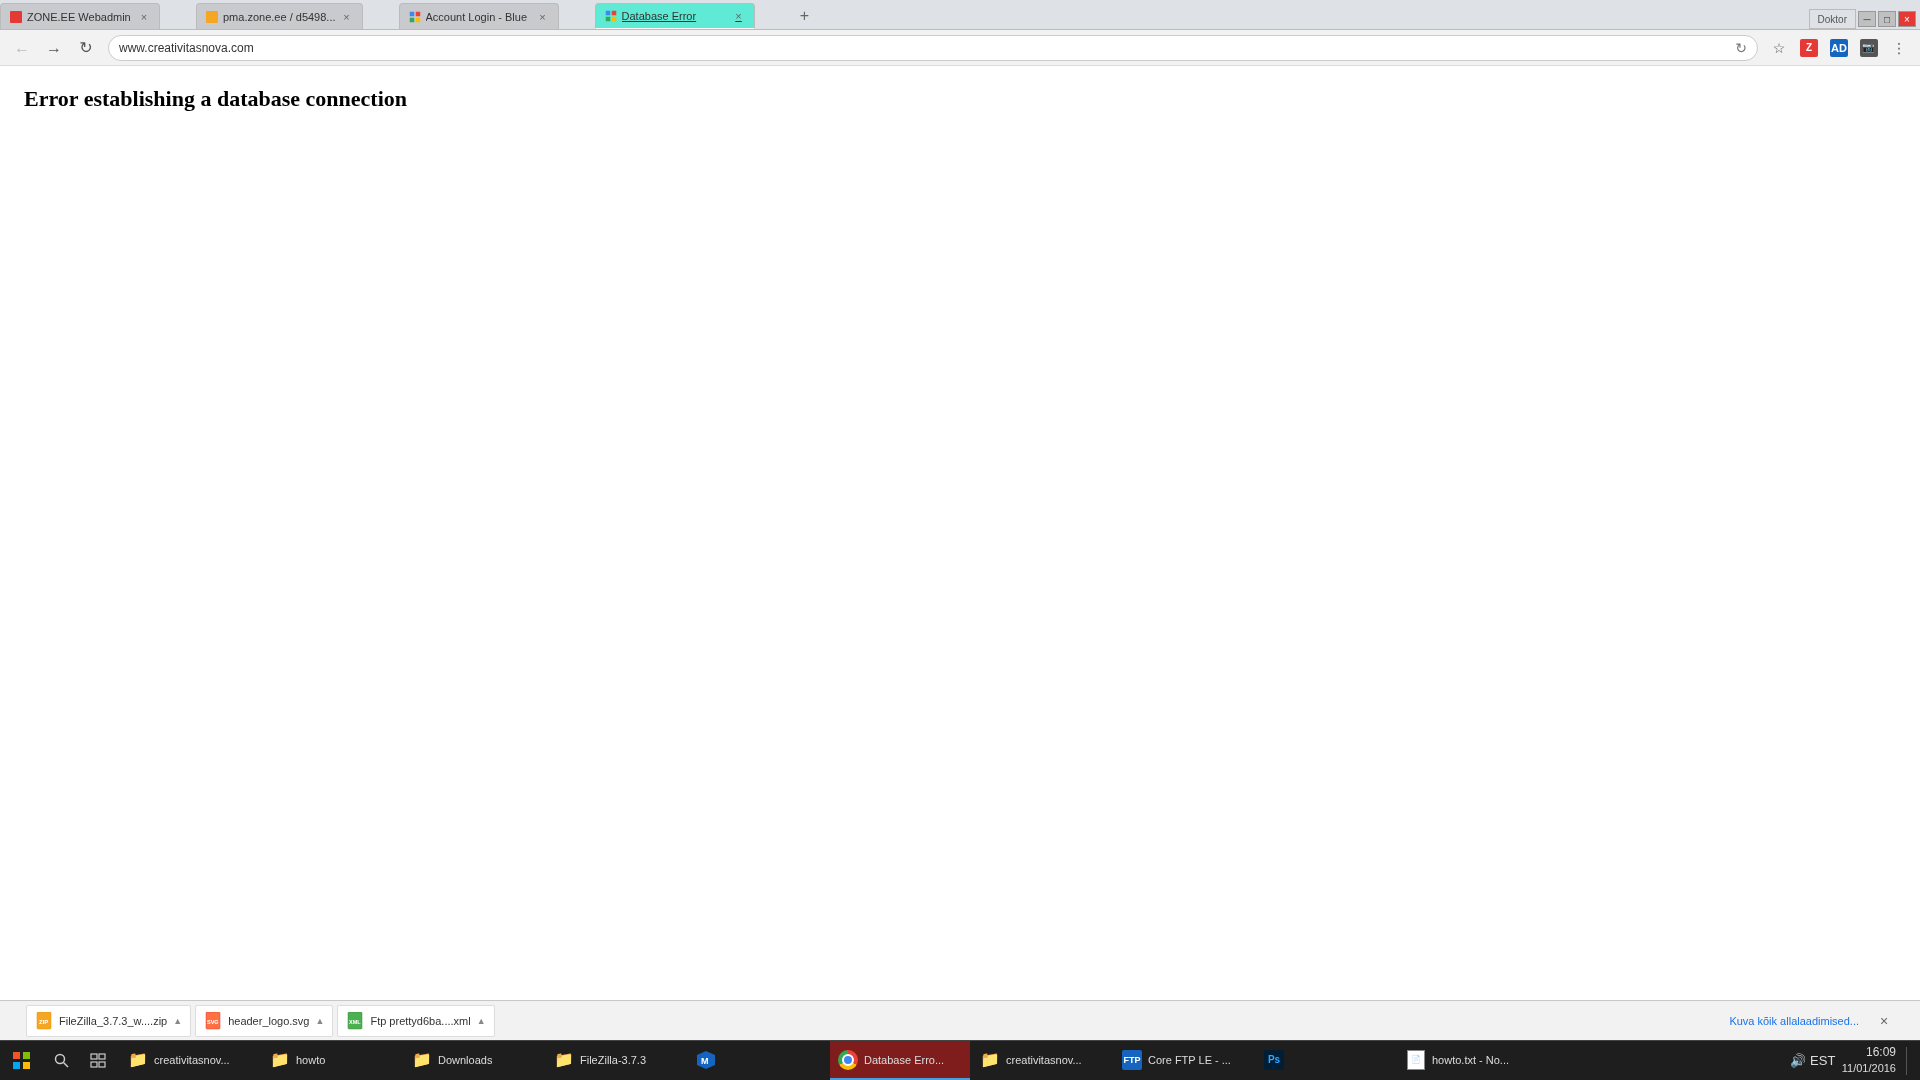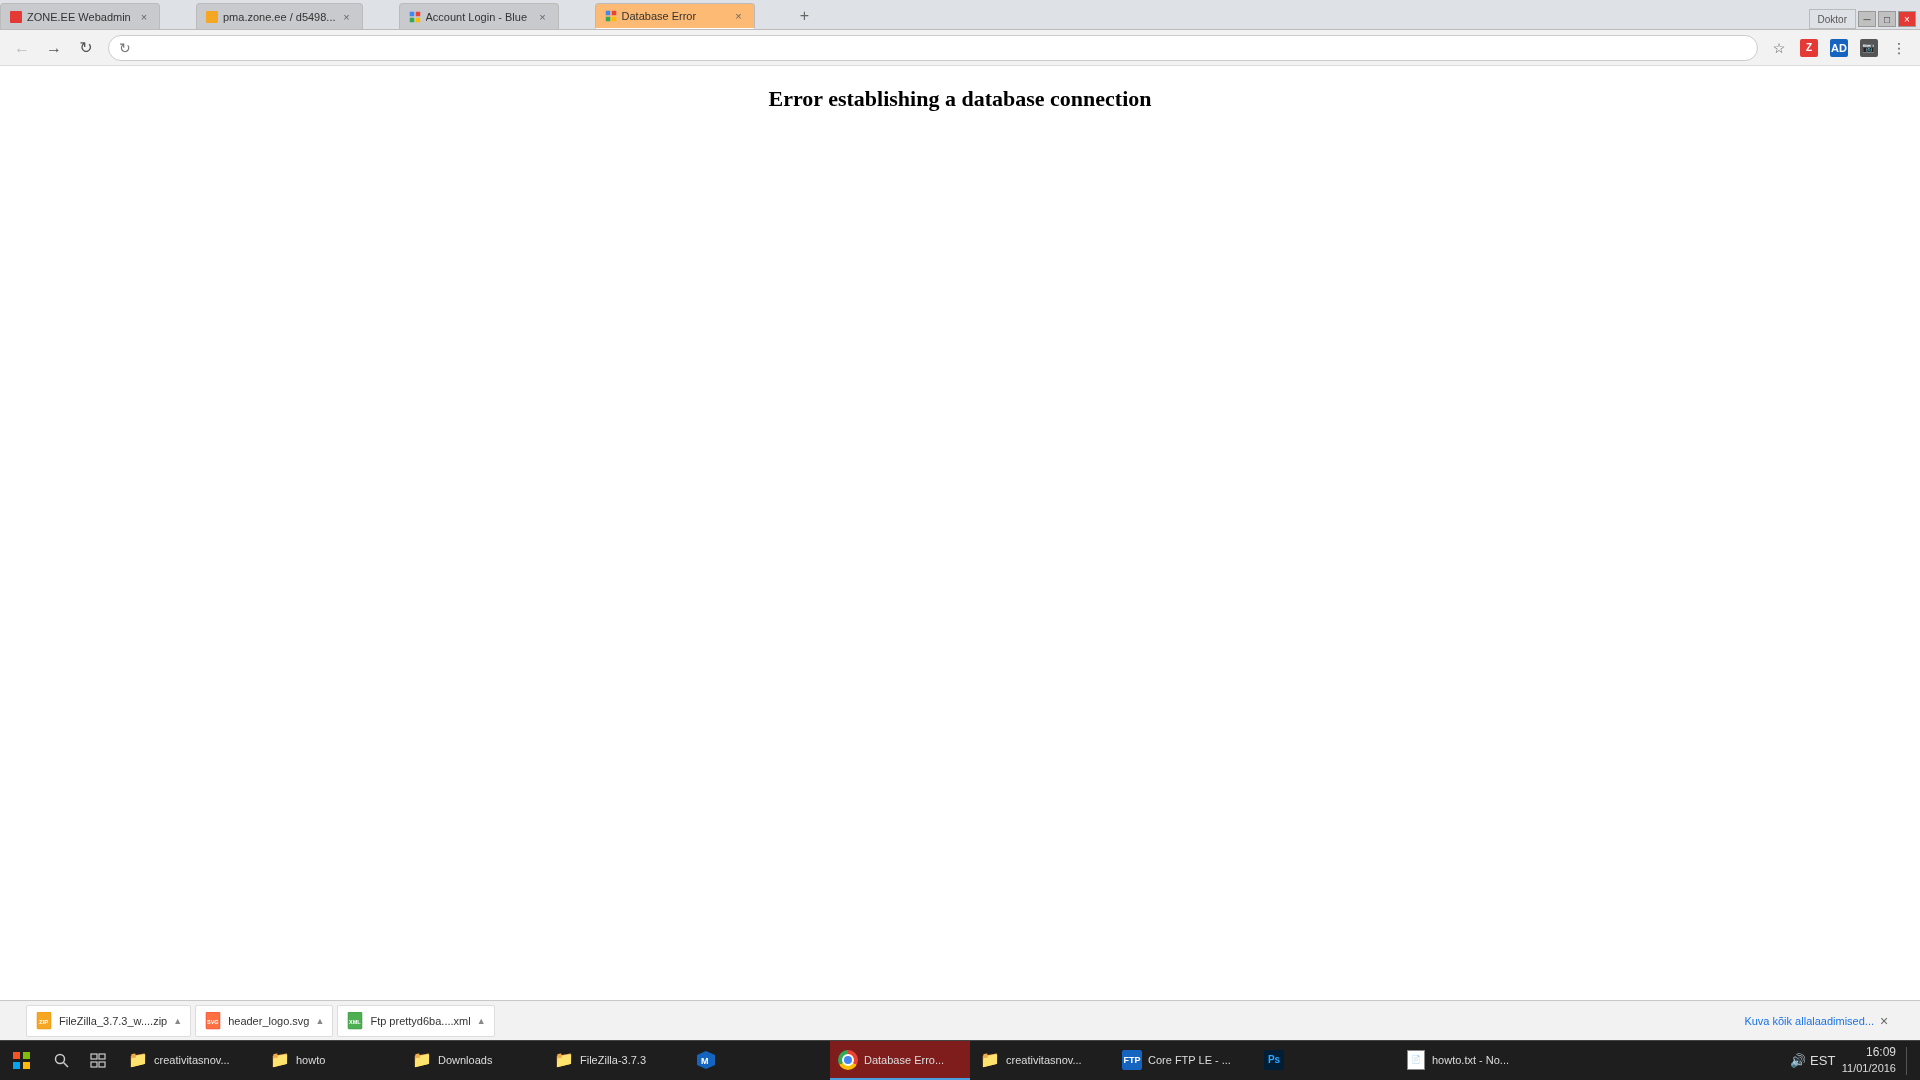--- a/index.html
+++ b/index.html
@@ -47,23 +47,24 @@
       align-items: center;
       padding: 0 8px;
       font-size: 11px;
       color: #333;
       cursor: pointer;
       position: relative;
       border-radius: 4px 4px 0 0;
       gap: 4px;
     }
     .tab.active {
-      background: #fdba74;
+      background: #5eead4;
       border-bottom: 1px solid #fff;
       z-index: 2;
+      text-decoration: underline;
     }
     .tab-icon {
       width: 14px;
       height: 14px;
       flex-shrink: 0;
       display: flex;
       align-items: center;
       justify-content: center;
     }
     .tab-label {
@@ -153,23 +154,22 @@
       cursor: pointer;
       border-radius: 50%;
       font-size: 14px;
       color: #555;
     }
 
     
     .page-content {
       flex: 1;
       background: #fff;
-      padding: 20px 10px;
+      padding: 20px 24px;
       overflow: auto;
-      text-align: center;
     }
     .error-heading {
       font-size: 22px;
       font-weight: bold;
       color: #000;
       font-family: Georgia, 'Times New Roman', serif;
     }
 
     
     .taskbar {
@@ -317,21 +317,21 @@
       flex: 1;
     }
     .download-chevron {
       font-size: 9px;
       color: #888;
     }
     .download-bar-spacer { flex: 1; }
     .download-bar-right {
       display: flex;
       align-items: center;
-      gap: 0;
+      gap: 15px;
       font-size: 11px;
       color: #1a73e8;
     }
     .download-bar-close {
       width: 20px;
       height: 20px;
       display: flex;
       align-items: center;
       justify-content: center;
       cursor: pointer;
@@ -453,20 +453,21 @@
       <div class="title-btn">□</div>
       <div class="title-btn" style="background:#e53935;color:#fff;">×</div>
     </div>
   </div>
 
   <div class="toolbar">
     <button class="nav-btn disabled">←</button>
     <button class="nav-btn">→</button>
     <button class="nav-btn">↻</button>
     <div class="address-bar">
+      <input type="text" value="www.creativitasnova.com" style="">
       <span class="reload-icon">↻</span>
     </div>
     <div class="toolbar-icons">
       <div class="toolbar-icon-btn">☆</div>
 
       <div class="toolbar-icon-btn">
         <div style="width:18px;height:18px;background:#e53935;border-radius:2px;display:flex;align-items:center;justify-content:center;color:white;font-size:10px;font-weight:bold;">Z</div>
       </div>
       <div class="toolbar-icon-btn">
         <div style="width:18px;height:18px;background:#1565c0;border-radius:2px;display:flex;align-items:center;justify-content:center;color:white;font-size:11px;font-weight:bold;">AD</div>

